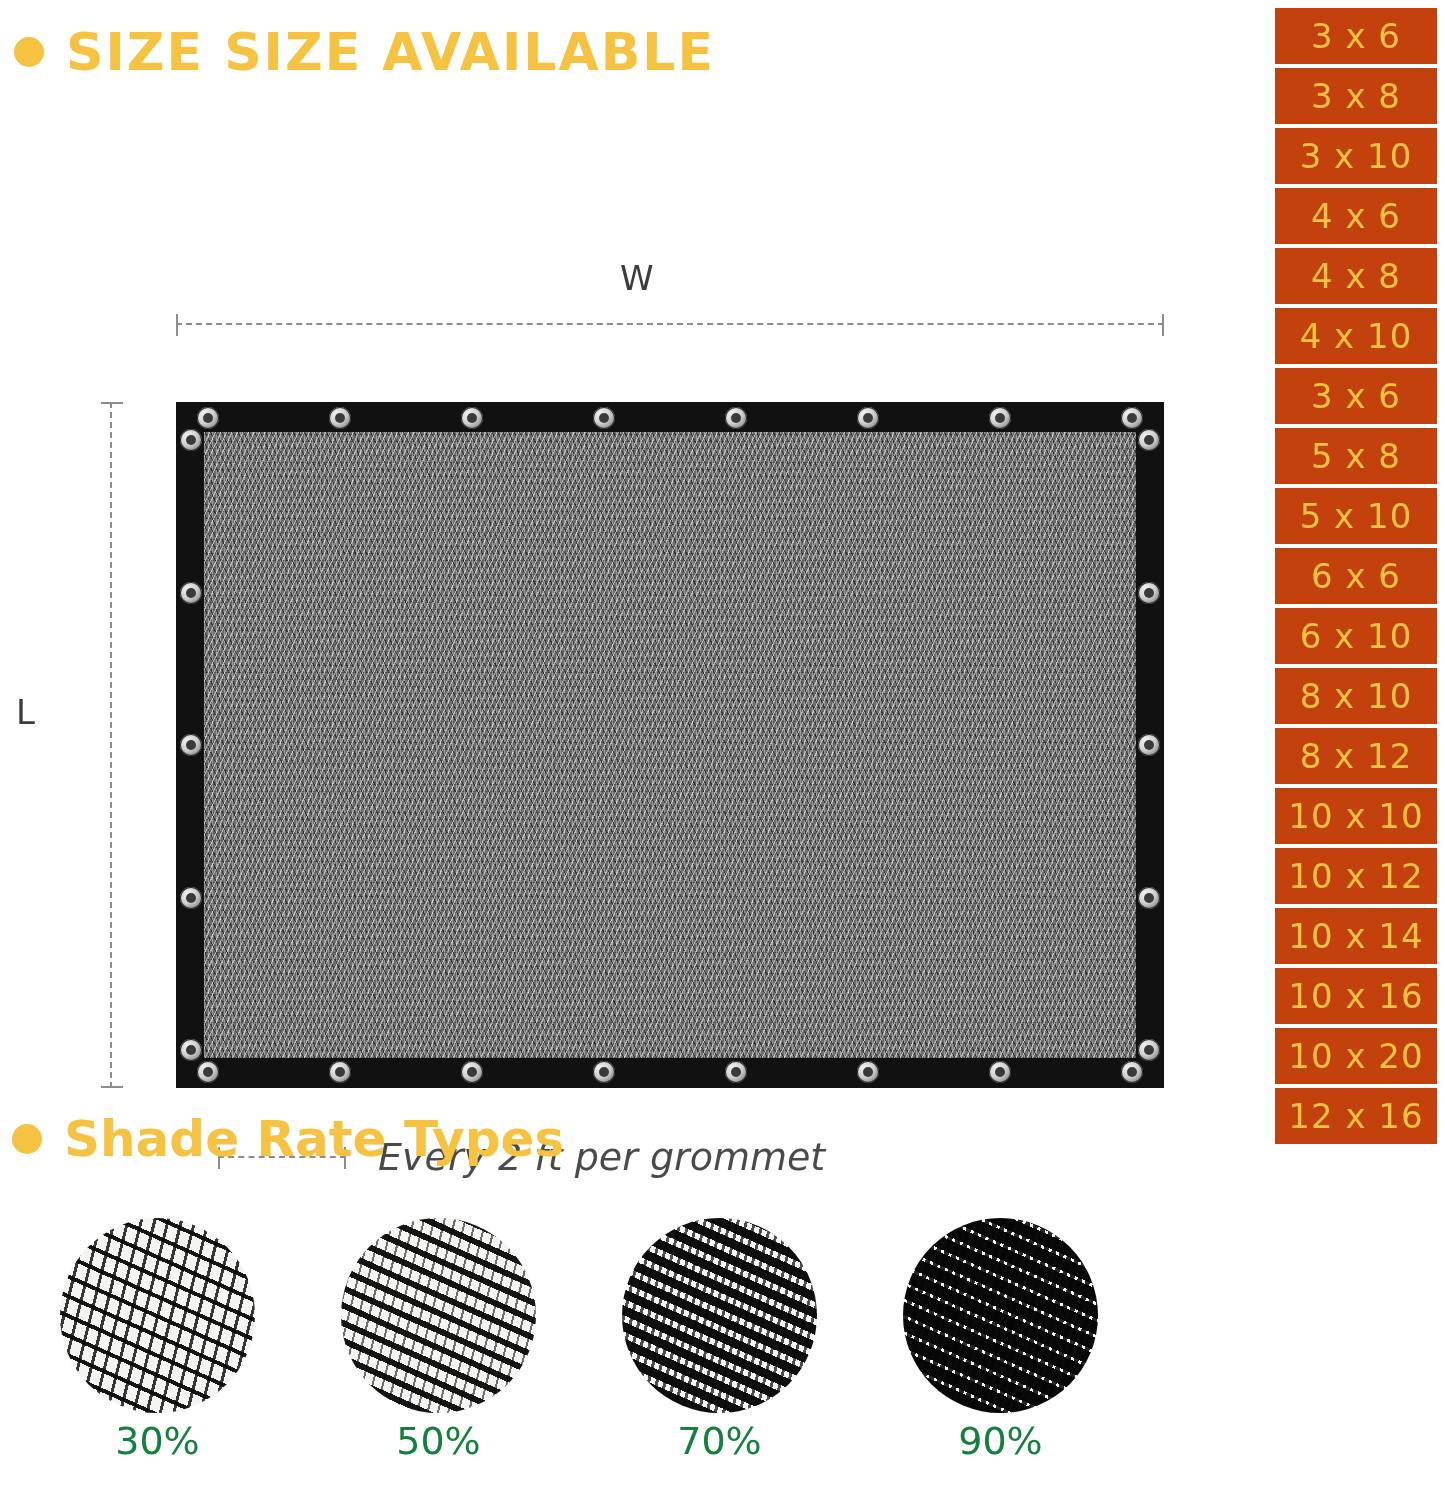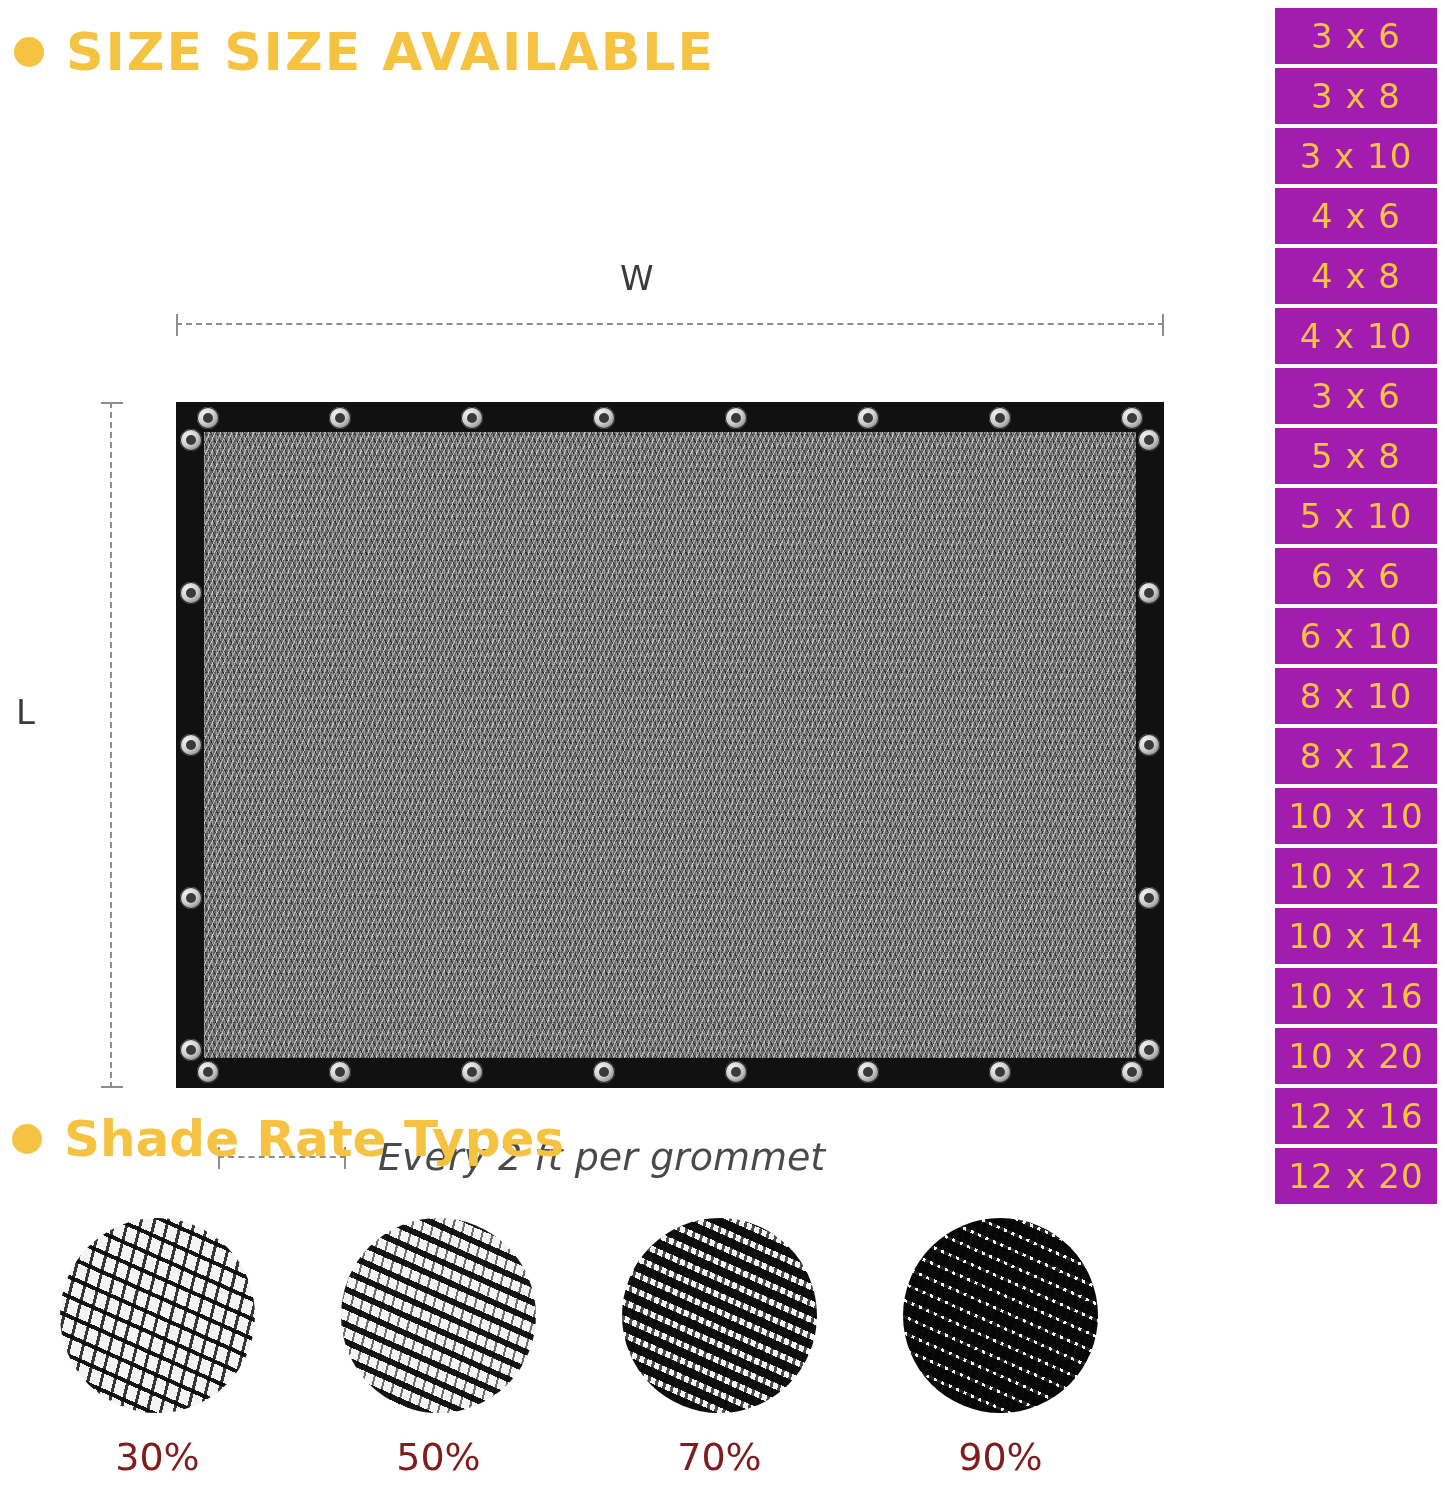--- a/index.html
+++ b/index.html
@@ -195,23 +195,23 @@
     align-items: center;
   }
   .rate-circle {
     width: 195px;
     height: 195px;
     border-radius: 50%;
     background-color: #f4f4f2;
     overflow: hidden;
   }
   .rate-label {
-    margin-top: 22px;
+    margin-top: 6px;
     font-size: 38px;
-    color: #7f1d1d;
+    color: #15803d;
   }
   .r30 {
     background-image:
       repeating-linear-gradient(24deg, rgba(10,10,10,0.95) 0px, rgba(10,10,10,0.95) 4px, rgba(0,0,0,0) 4px, rgba(0,0,0,0) 18px),
       repeating-linear-gradient(104deg, rgba(20,20,20,0.85) 0px, rgba(20,20,20,0.85) 3px, rgba(0,0,0,0) 3px, rgba(0,0,0,0) 13px);
   }
   .r50 {
     background-image:
       repeating-linear-gradient(24deg, rgba(10,10,10,0.95) 0px, rgba(10,10,10,0.95) 6px, rgba(0,0,0,0) 6px, rgba(0,0,0,0) 16px),
       repeating-linear-gradient(104deg, rgba(20,20,20,0.6) 0px, rgba(20,20,20,0.6) 2px, rgba(0,0,0,0) 2px, rgba(0,0,0,0) 10px);
@@ -232,21 +232,21 @@
     position: absolute;
     top: 8px;
     right: 8px;
     width: 162px;
     display: flex;
     flex-direction: column;
     gap: 4px;
   }
   .size-chip {
     height: 56px;
-    background: #a21caf;
+    background: #c2410c;
     color: #f5c242;
     font-size: 34px;
     display: flex;
     align-items: center;
     justify-content: center;
     letter-spacing: 1px;
   }
 </style>
 </head>
 <body>
@@ -348,14 +348,13 @@
     <div class="size-chip">6 x 6</div>
     <div class="size-chip">6 x 10</div>
     <div class="size-chip">8 x 10</div>
     <div class="size-chip">8 x 12</div>
     <div class="size-chip">10 x 10</div>
     <div class="size-chip">10 x 12</div>
     <div class="size-chip">10 x 14</div>
     <div class="size-chip">10 x 16</div>
     <div class="size-chip">10 x 20</div>
     <div class="size-chip">12 x 16</div>
-    <div class="size-chip">12 x 20</div>
   </div>
 
 </body></html>

